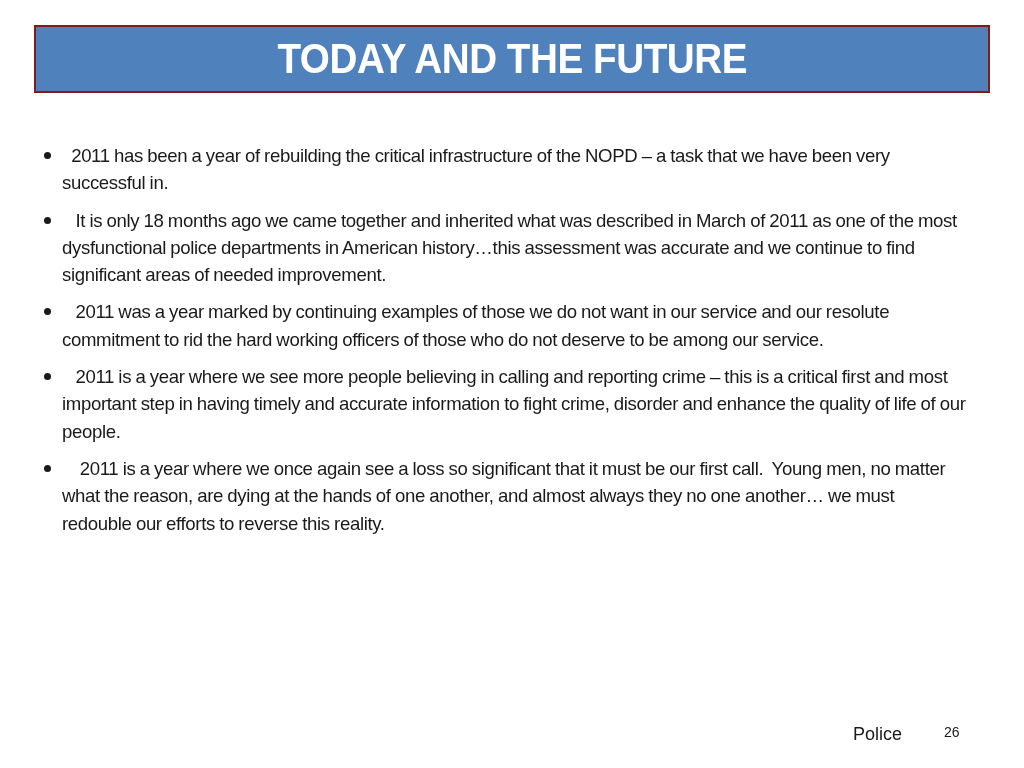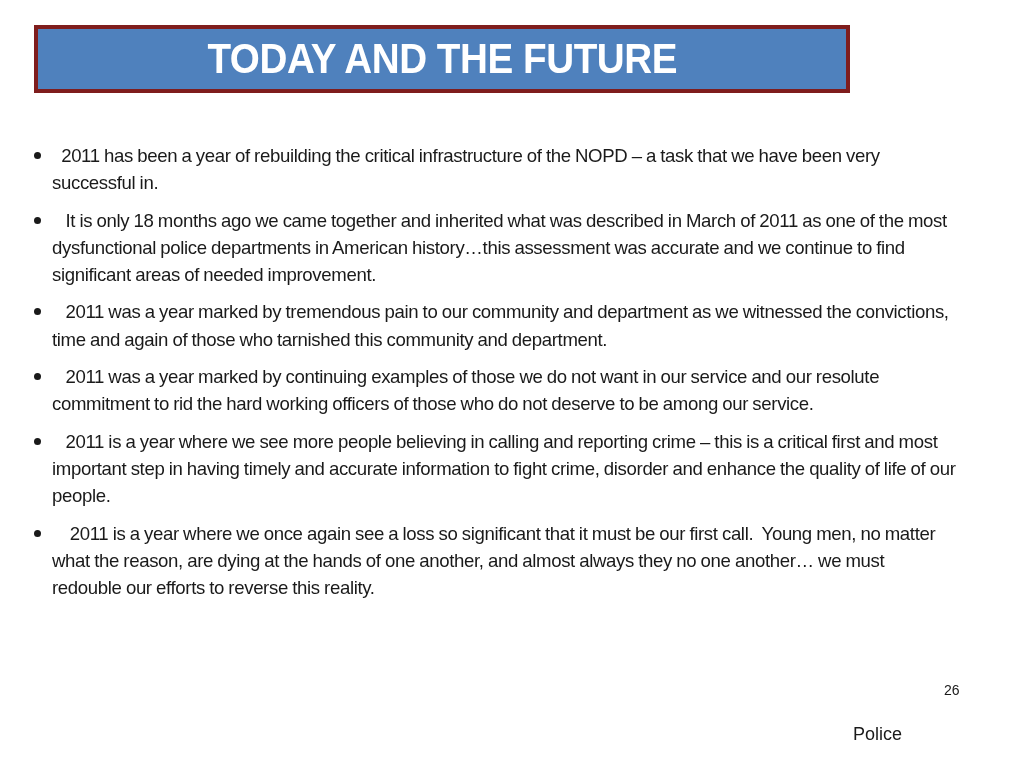--- a/index.html
+++ b/index.html
@@ -12,40 +12,40 @@
   }
   body {
     position: relative;
     font-family: "Liberation Sans", "DejaVu Sans", sans-serif;
     color: #1a1a1a;
   }
   .title-bar {
     position: absolute;
     left: 34px;
     top: 25px;
-    width: 816px;
+    width: 956px;
     height: 68px;
     background: #4f81bd;
-    border: 4px solid #7f1d1d;
+    border: 2px solid #7f1d1d;
     box-sizing: border-box;
     display: flex;
     align-items: center;
     justify-content: center;
   }
   .title-text {
     color: #ffffff;
     font-weight: bold;
     font-size: 42px;
     letter-spacing: -0.5px;
     font-family: "Liberation Sans", sans-serif;
     transform: scaleX(0.92);
   }
   .bullets {
     position: absolute;
-    left: 28px;
+    left: 38px;
     top: 142px;
     width: 930px;
     margin: 0;
     padding: 0;
     list-style: none;
   }
   .bullet-item {
     position: relative;
     padding-left: 24px;
     font-size: 18.6px;
@@ -69,21 +69,21 @@
   .footer-label {
     position: absolute;
     left: 853px;
     top: 724px;
     font-size: 18px;
     color: #1a1a1a;
   }
   .page-number {
     position: absolute;
     left: 944px;
-    top: 682px;
+    top: 724px;
     font-size: 14px;
     color: #1a1a1a;
   }
 </style>
 </head>
 <body>
 
 <div class="title-bar">
   <span class="title-text">TODAY AND THE FUTURE</span>
 </div>
@@ -92,24 +92,20 @@
   <li class="bullet-item">
     <span class="bullet-dot"></span>
     <span class="bullet-text">  2011 has been a year of rebuilding the critical infrastructure of the NOPD – a task that we have been very successful in.</span>
   </li>
   <li class="bullet-item">
     <span class="bullet-dot"></span>
     <span class="bullet-text">   It is only 18 months ago we came together and inherited what was described in March of 2011 as one of the most dysfunctional police departments in American history…this assessment was accurate and we continue to find significant areas of needed improvement.</span>
   </li>
   <li class="bullet-item">
     <span class="bullet-dot"></span>
-    <span class="bullet-text">   2011 was a year marked by tremendous pain to our community and department as we witnessed the convictions, time and again of those who tarnished this community and department.</span>
-  </li>
-  <li class="bullet-item">
-    <span class="bullet-dot"></span>
     <span class="bullet-text">   2011 was a year marked by continuing examples of those we do not want in our service and our resolute commitment to rid the hard working officers of those who do not deserve to be among our service.</span>
   </li>
   <li class="bullet-item">
     <span class="bullet-dot"></span>
     <span class="bullet-text">   2011 is a year where we see more people believing in calling and reporting crime – this is a critical first and most important step in having timely and accurate information to fight crime, disorder and enhance the quality of life of our people.</span>
   </li>
   <li class="bullet-item">
     <span class="bullet-dot"></span>
     <span class="bullet-text">    2011 is a year where we once again see a loss so significant that it must be our first call.  Young men, no matter what the reason, are dying at the hands of one another, and almost always they no one another… we must redouble our efforts to reverse this reality.</span>
   </li>

